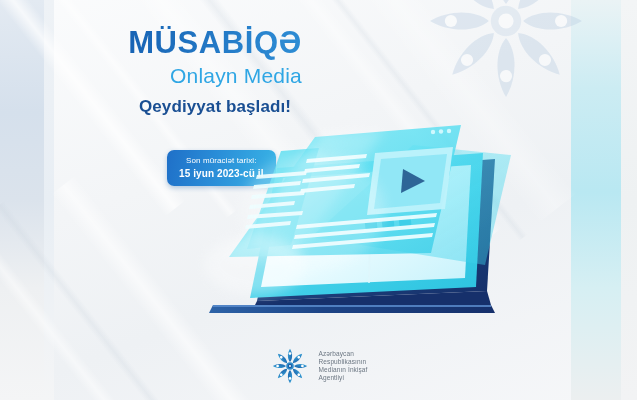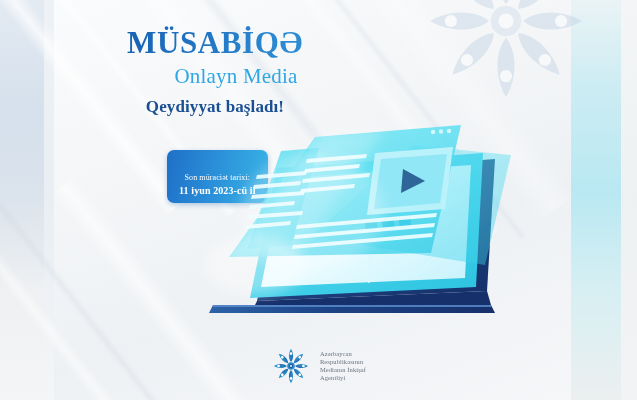--- a/index.html
+++ b/index.html
@@ -3,21 +3,20 @@
 <meta charset="utf-8">
 <style>
   html,body{margin:0;padding:0;background:#ffffff;}
   body{font-family:"Liberation Sans","DejaVu Sans",sans-serif;}
 
   #poster{
     position:relative;
     width:637px;height:400px;
     overflow:hidden;
     background:#f2f4f6;
-    font-family:Liberation Serif, serif;
   }
 
   
   .bg-base{
     position:absolute;inset:0;
     background:
       linear-gradient(160deg,#fbfcfd 0%,#f3f5f7 38%,#eef1f4 62%,#f6f7f9 100%);
   }
   .bg-left-band{
     position:absolute;left:0;top:0;width:44px;height:400px;
@@ -76,21 +75,21 @@
   }
   .title-cta{
     margin:9px 0 12px 0;
     font-size:17px;line-height:20px;font-weight:bold;
     color:#1a4f93;letter-spacing:.1px;
   }
 
   
   .pill{
     position:absolute;left:167px;top:150px;
-    padding:22px 12px 6px 12px;
+    padding:5px 12px 6px 12px;
     border-radius:7px;
     background:linear-gradient(100deg,#1f70c8 0%,#2a8ed8 45%,#39b4e6 100%);
     box-shadow:0 2px 5px rgba(28,95,165,.30);
     text-align:center;
     color:#ffffff;
   }
   .pill-l1{font-size:8px;line-height:11px;font-weight:400;letter-spacing:.1px;}
   .pill-l2{font-size:10px;line-height:13px;font-weight:bold;letter-spacing:.1px;margin-top:1px;}
 
   
@@ -170,21 +169,21 @@
   </div>
 
   <div class="headline">
     <h1 class="title-main">MÜSABİQƏ</h1>
     <p class="title-sub">Onlayn Media</p>
     <p class="title-cta">Qeydiyyat başladı!</p>
   </div>
 
   <div class="pill">
     <div class="pill-l1">Son müraciət tarixi:</div>
-    <div class="pill-l2">11 iyun 2023-cü il</div>
+    <div class="pill-l2">15 iyun 2023-cü il</div>
   </div>
 
   <div class="laptop">
     <svg viewBox="0 0 340 215" width="340" height="215" aria-hidden="true">
       <defs>
         <linearGradient id="scr" x1="0" y1="0" x2="1" y2="1">
           <stop offset="0%" stop-color="#7fe6f4"></stop>
           <stop offset="45%" stop-color="#46d2ea"></stop>
           <stop offset="100%" stop-color="#2cc3e0"></stop>
         </linearGradient>

